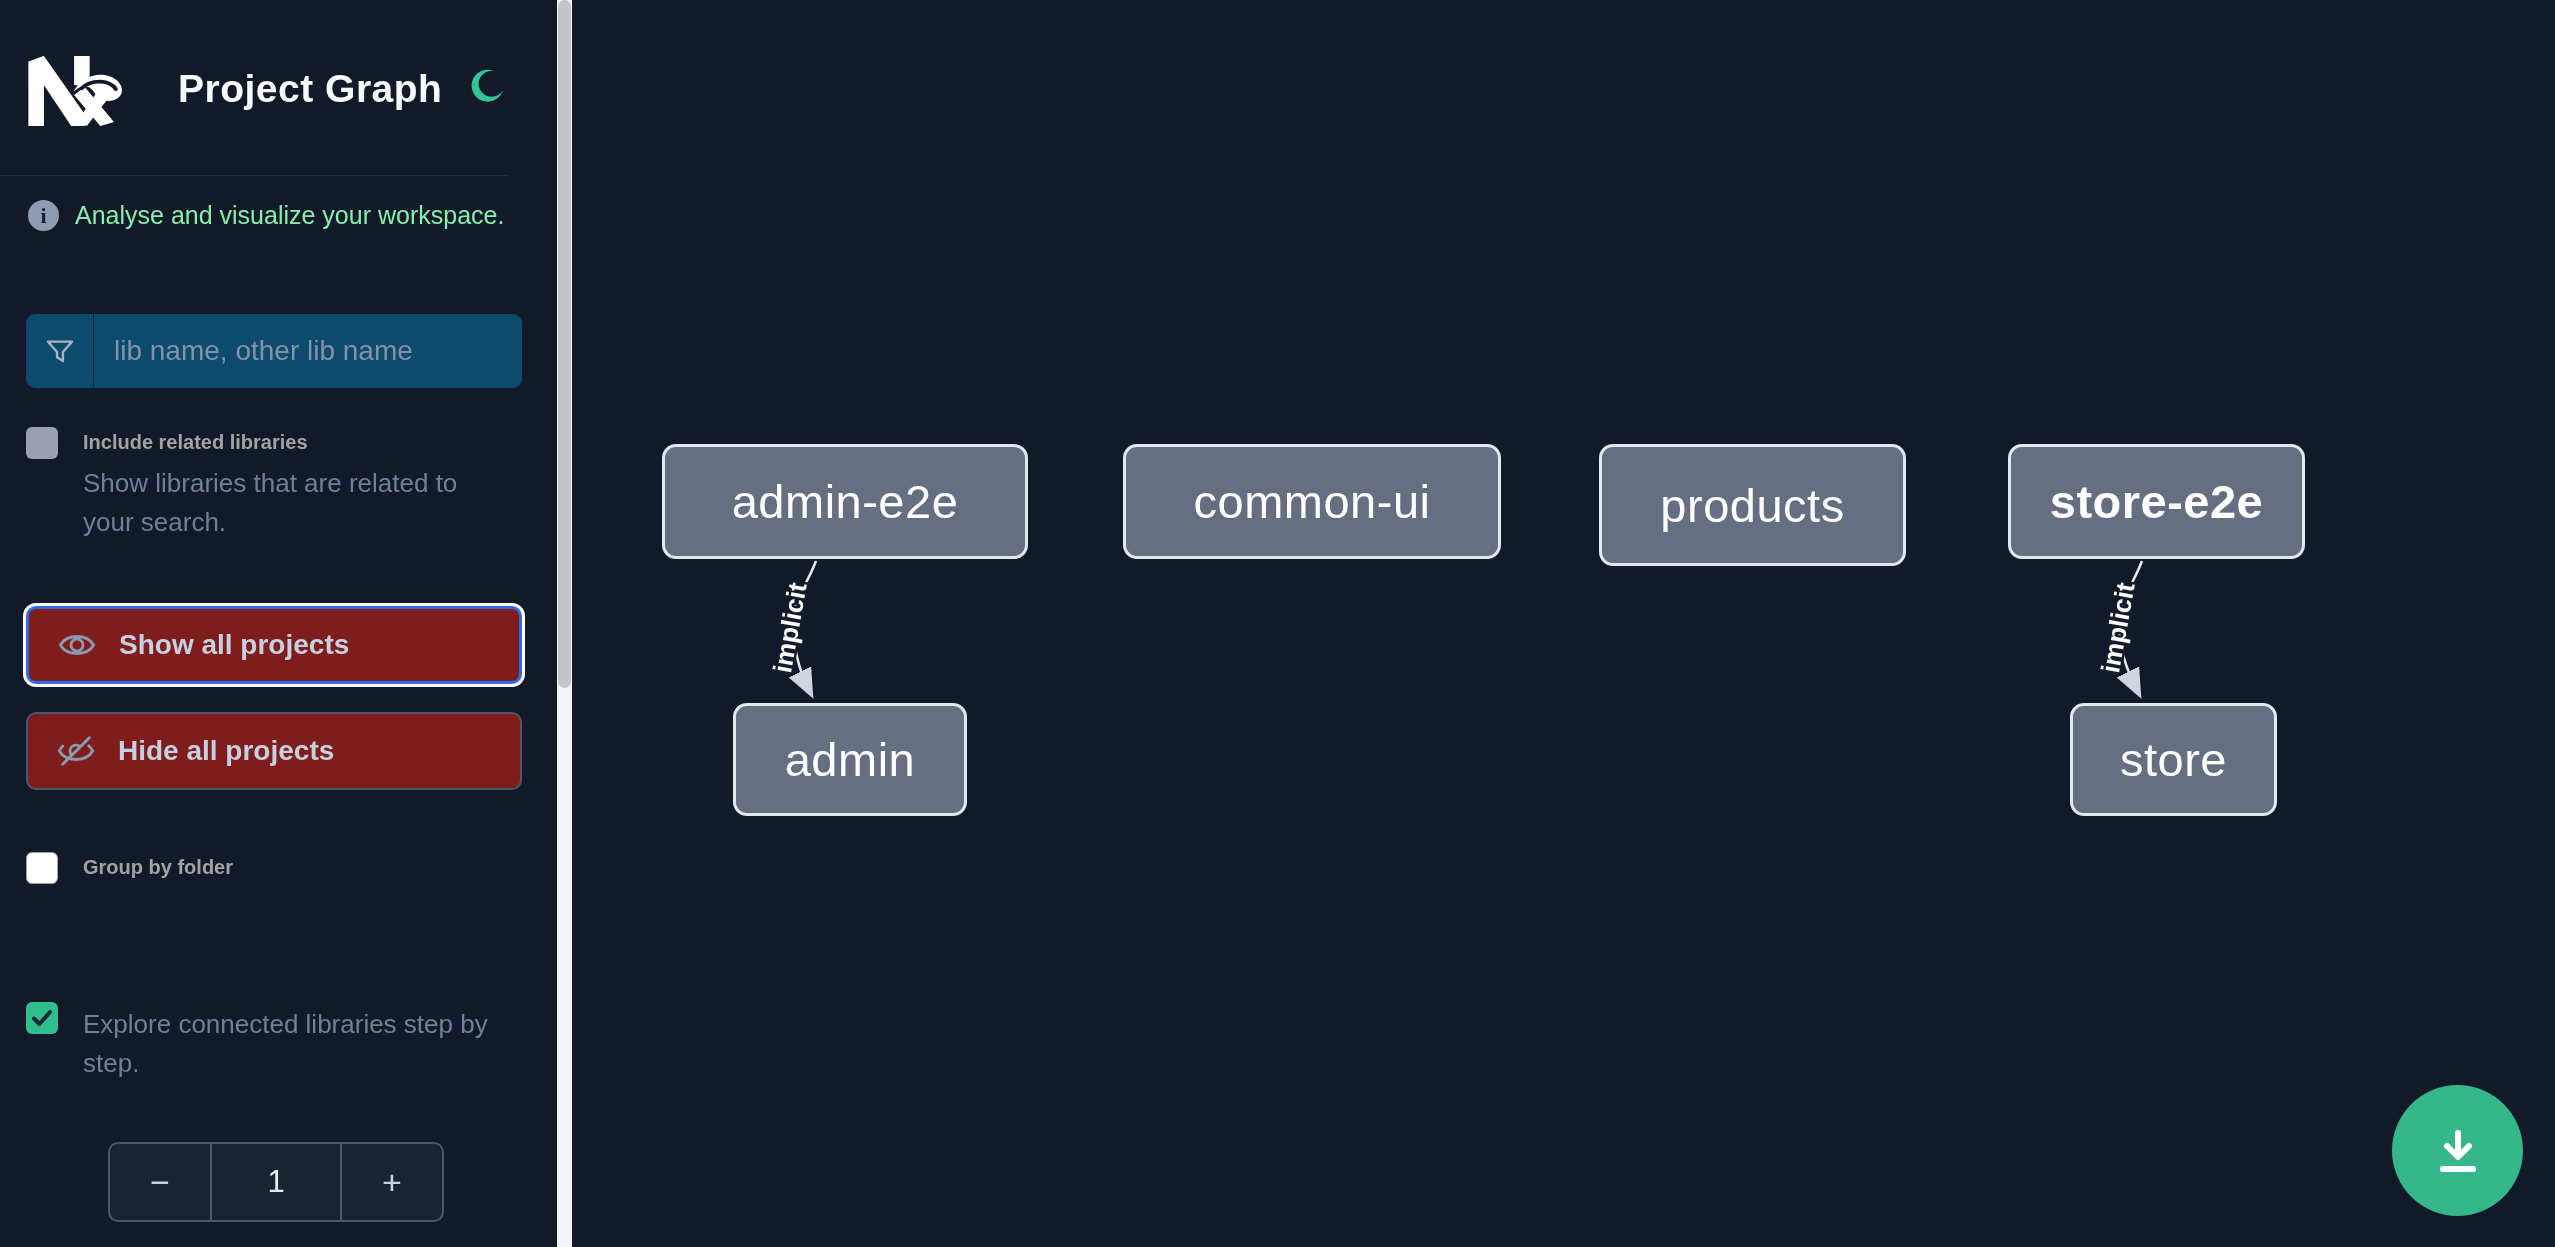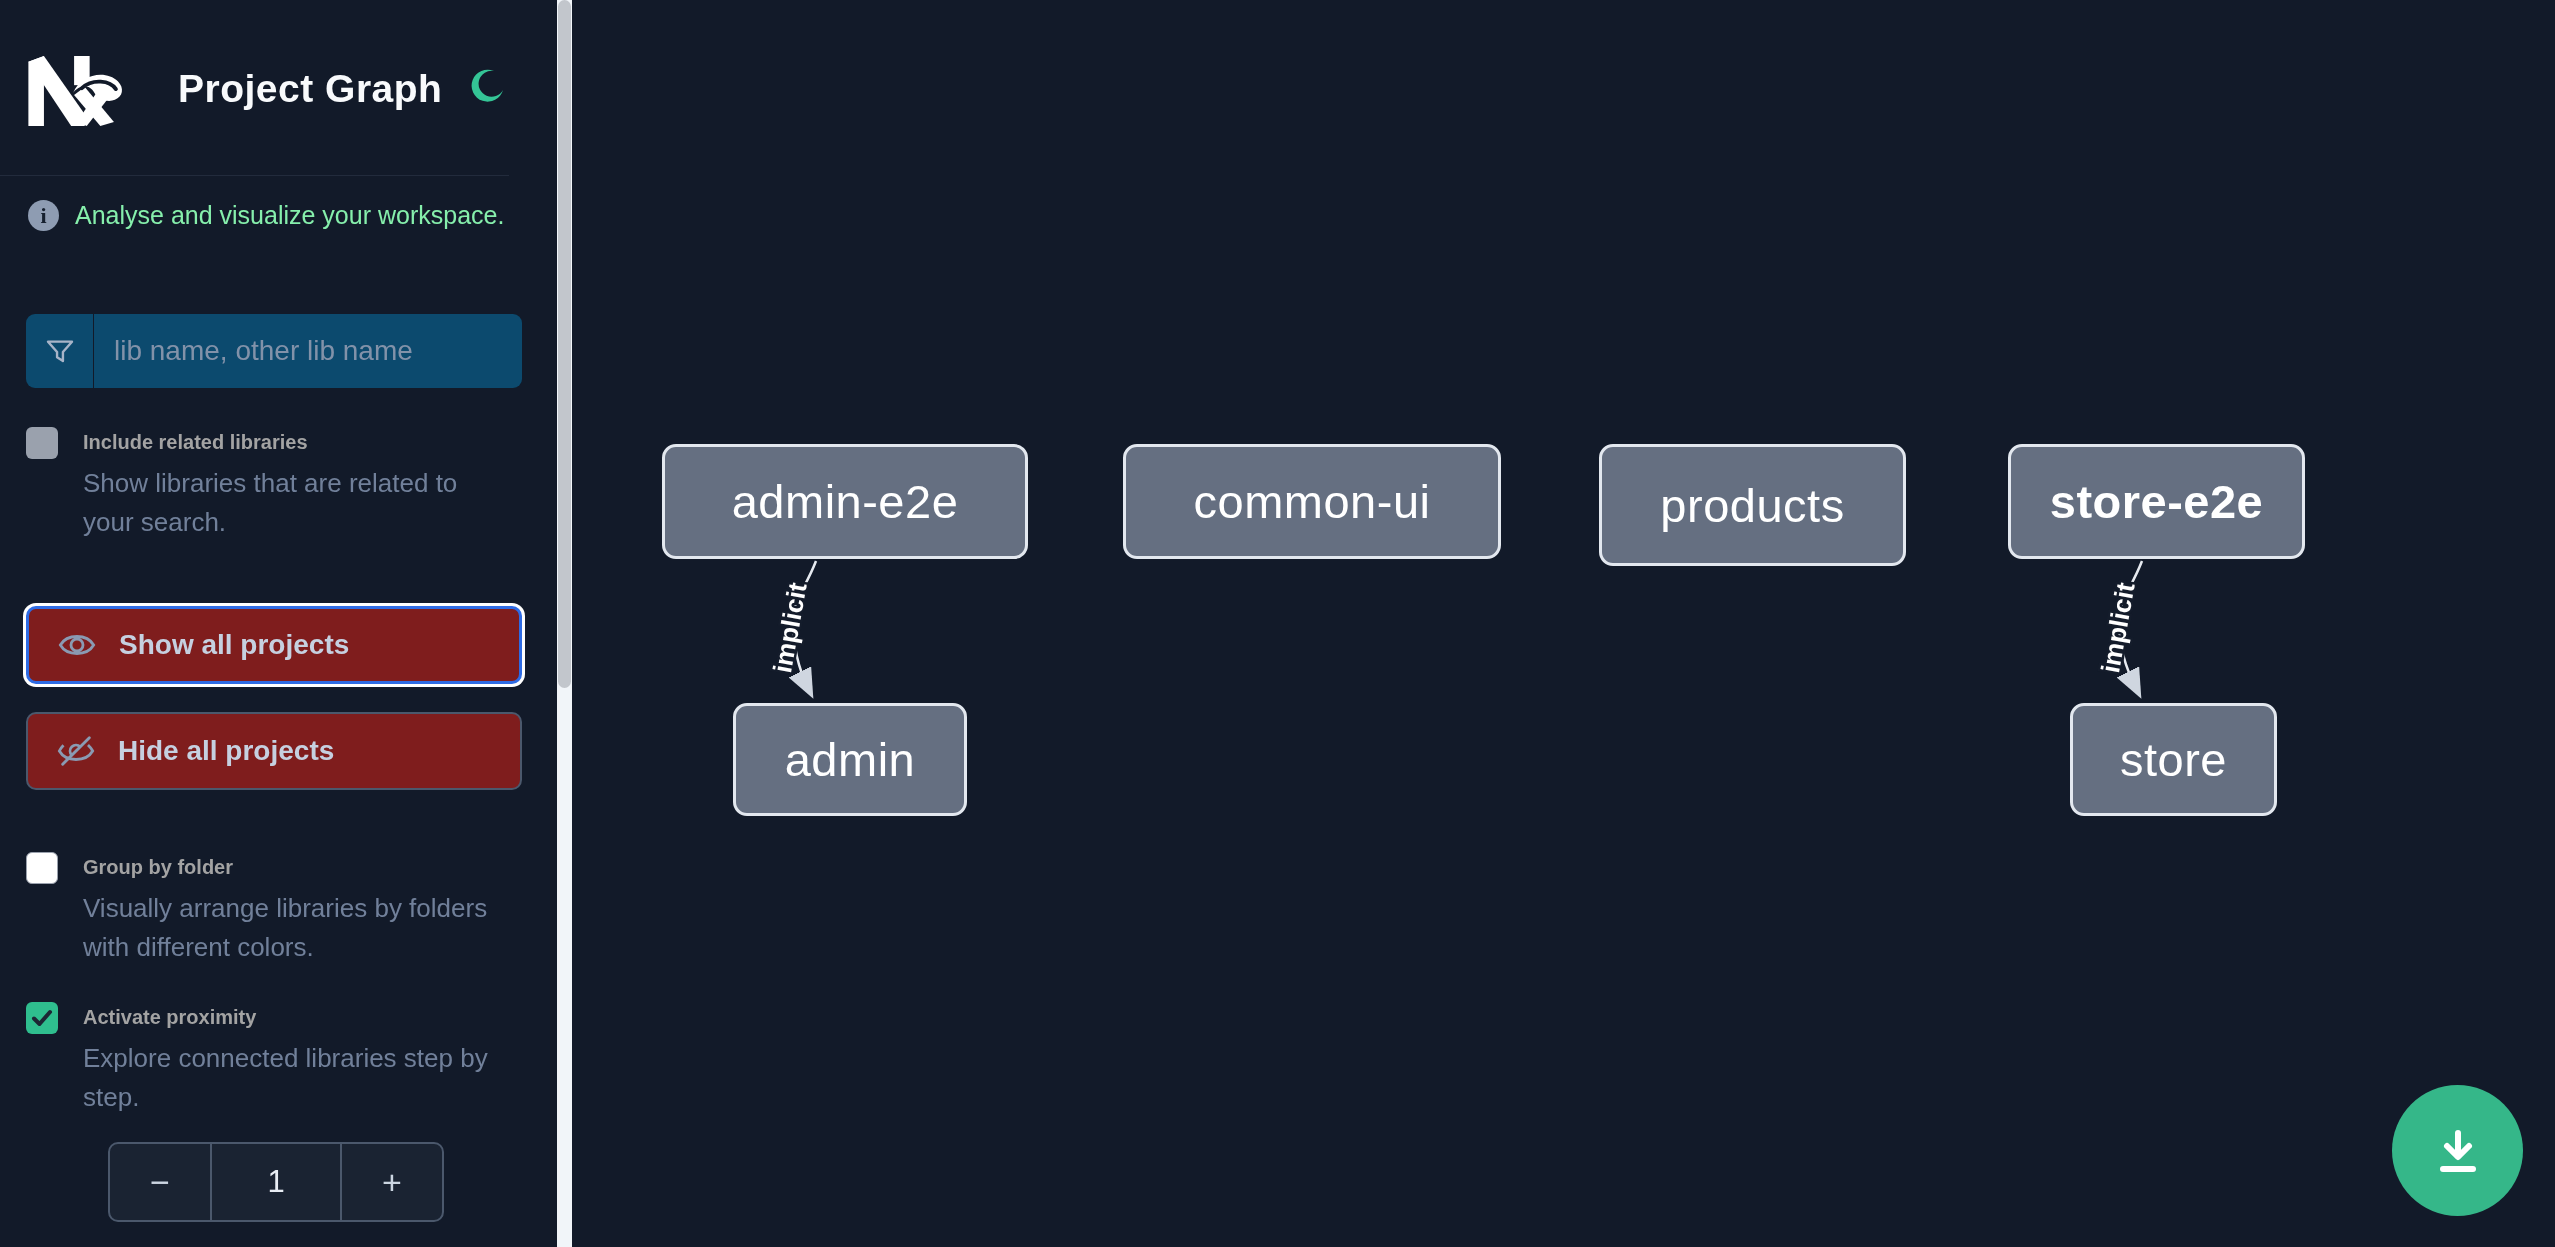--- a/index.html
+++ b/index.html
@@ -106,32 +106,30 @@
       <path d="M9.5,14.5 C8.1,13.1 8.1,10.9 9.5,9.5 C10.9,8.1 13.1,8.1 14.5,9.5"></path>
       <line x1="4" y1="20" x2="20" y2="4" stroke-linecap="round"></line>
     </svg>
     <span class="btn-label">Hide all projects</span>
   </button>
 
   <div class="toggle-row" style="top:850px;">
     <div class="checkbox cb-white"></div>
     <div class="toggle-text">
       <div class="toggle-label">Group by folder</div>
-      <div class="toggle-desc">Visually arrange libraries by folders with different colors.</div>
     </div>
   </div>
 
   <div class="toggle-row" style="top:1000px;">
     <div class="checkbox cb-green">
       <svg width="24" height="24" viewBox="0 0 24 24" fill="none" stroke="#1d2634" stroke-width="4" stroke-linecap="round" stroke-linejoin="round">
         <path d="M4,12.5 L9.5,18 L20,6"></path>
       </svg>
     </div>
     <div class="toggle-text">
-      <div class="toggle-label">Activate proximity</div>
       <div class="toggle-desc">Explore connected libraries step by step.</div>
     </div>
   </div>
 
   <div class="stepper">
     <button class="step-btn">−</button>
     <div class="step-value">1</div>
     <button class="step-btn">+</button>
   </div>
 </div>

